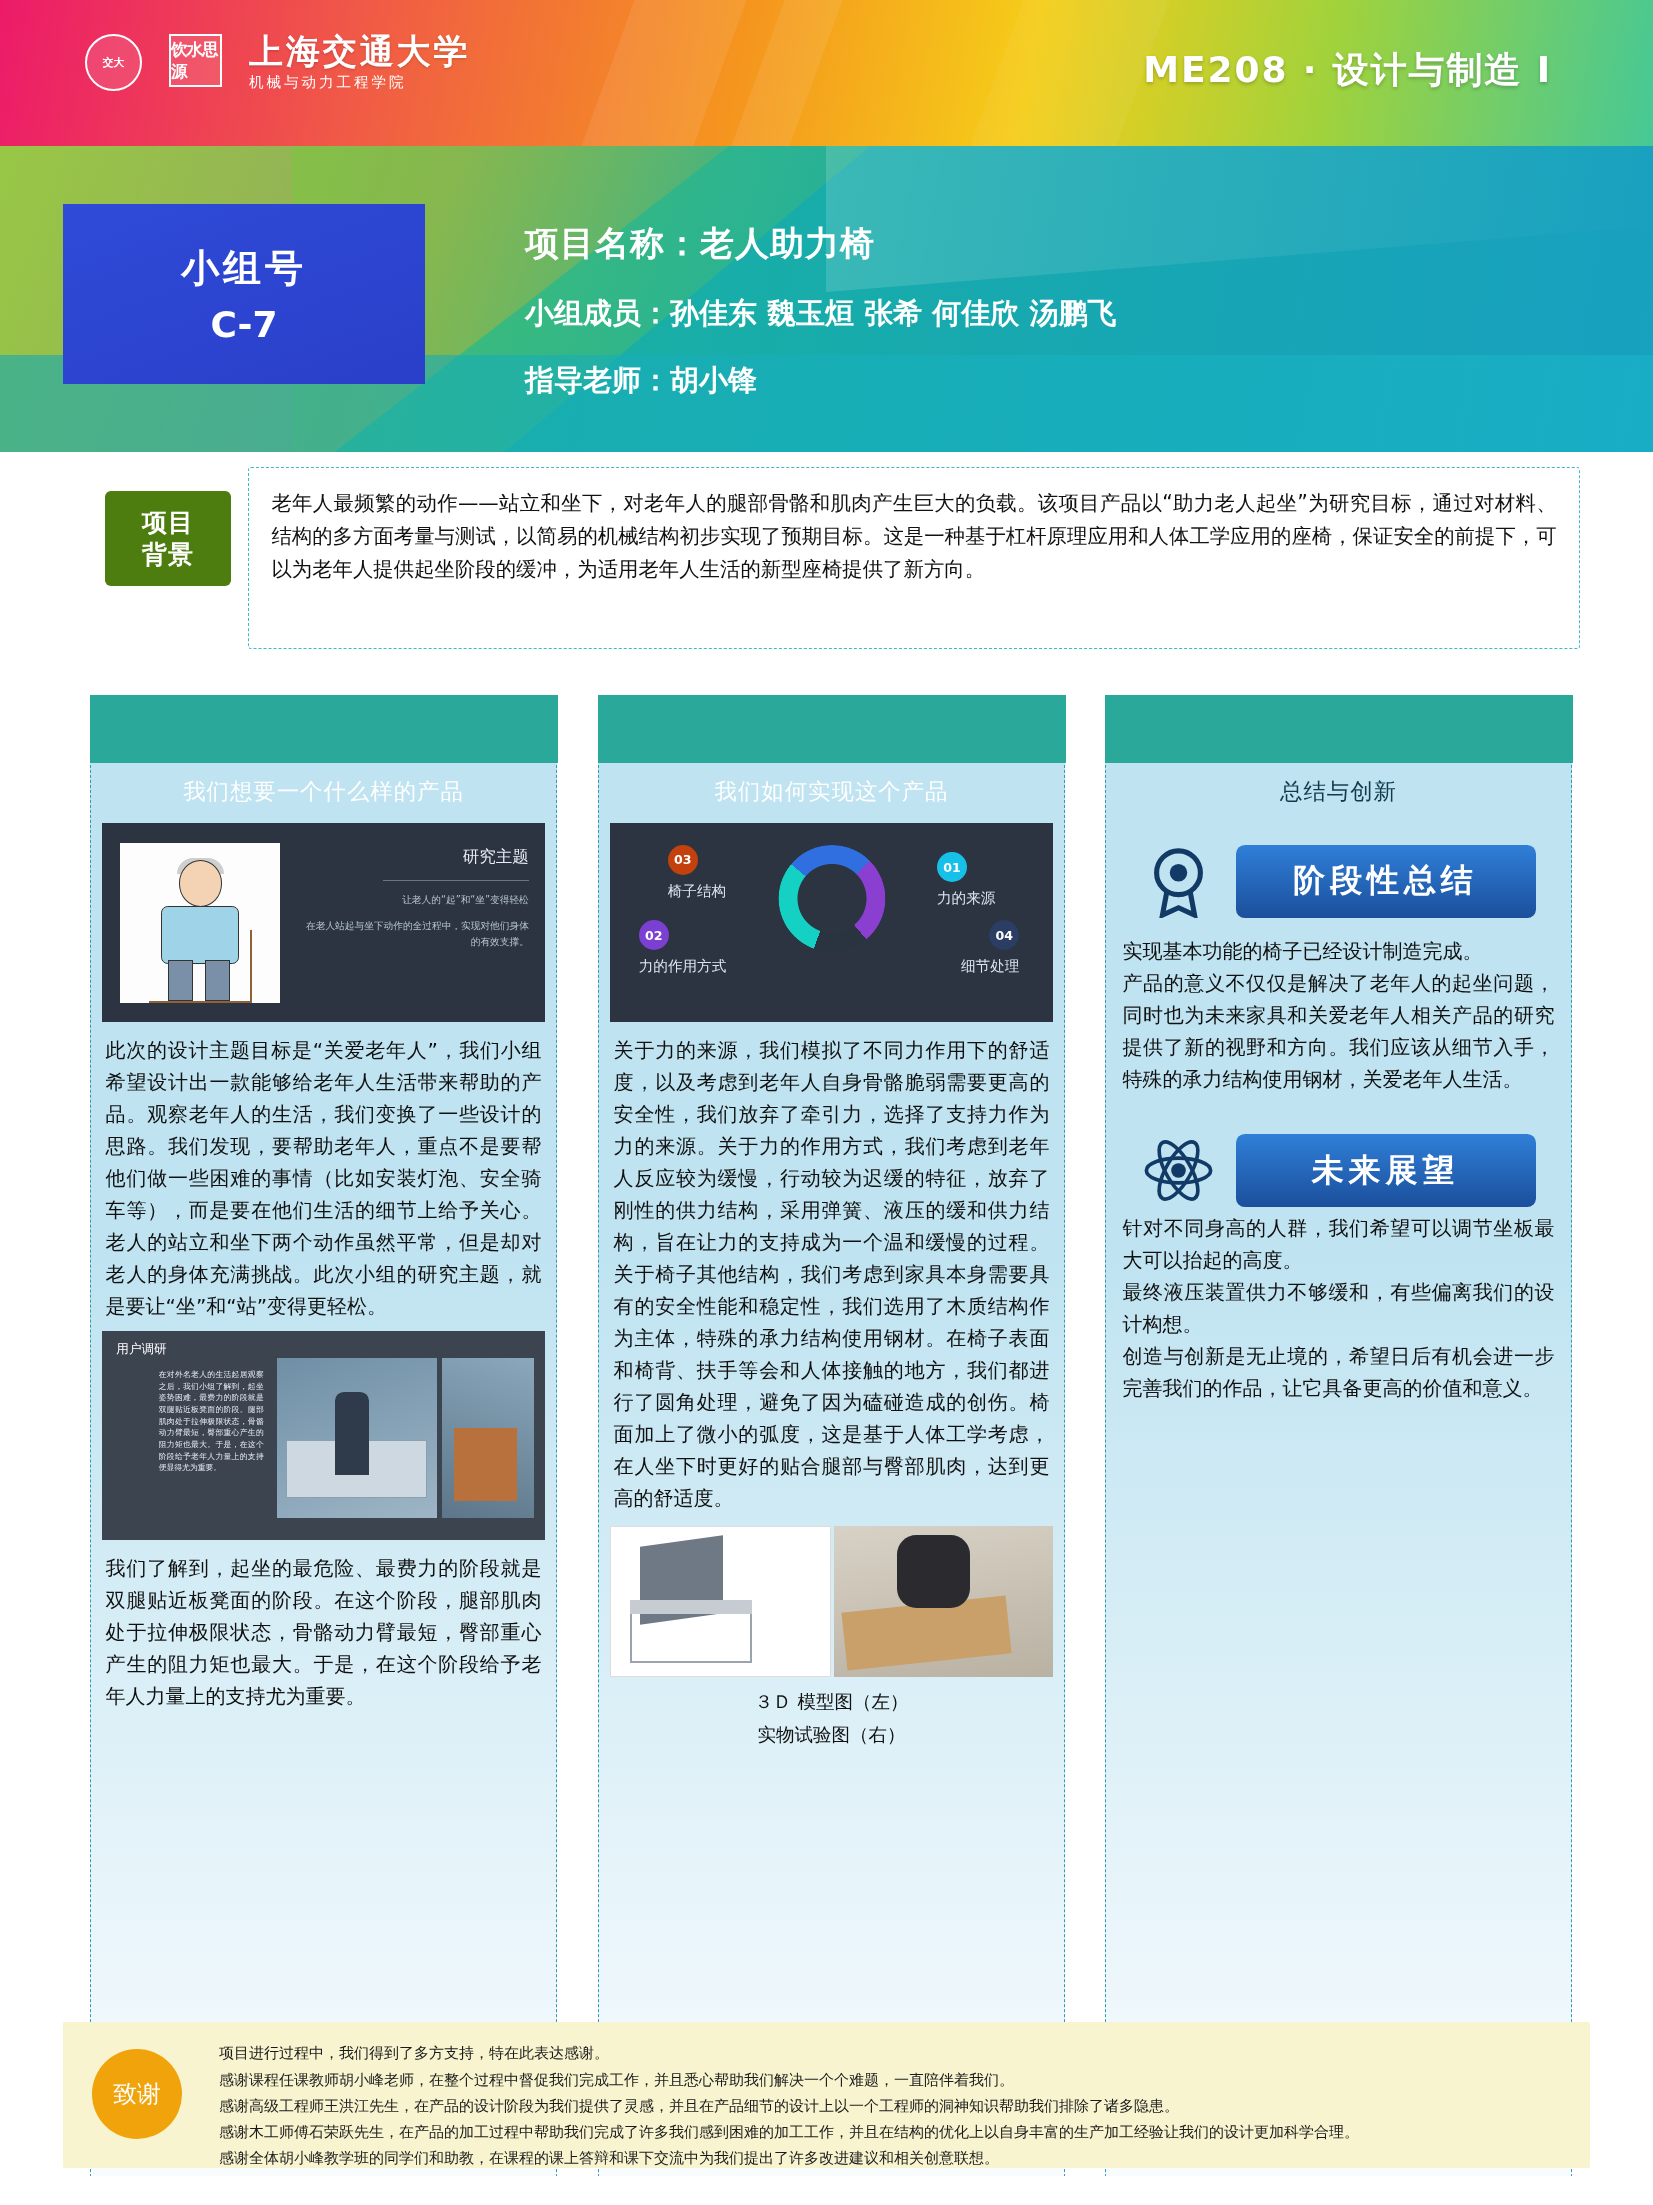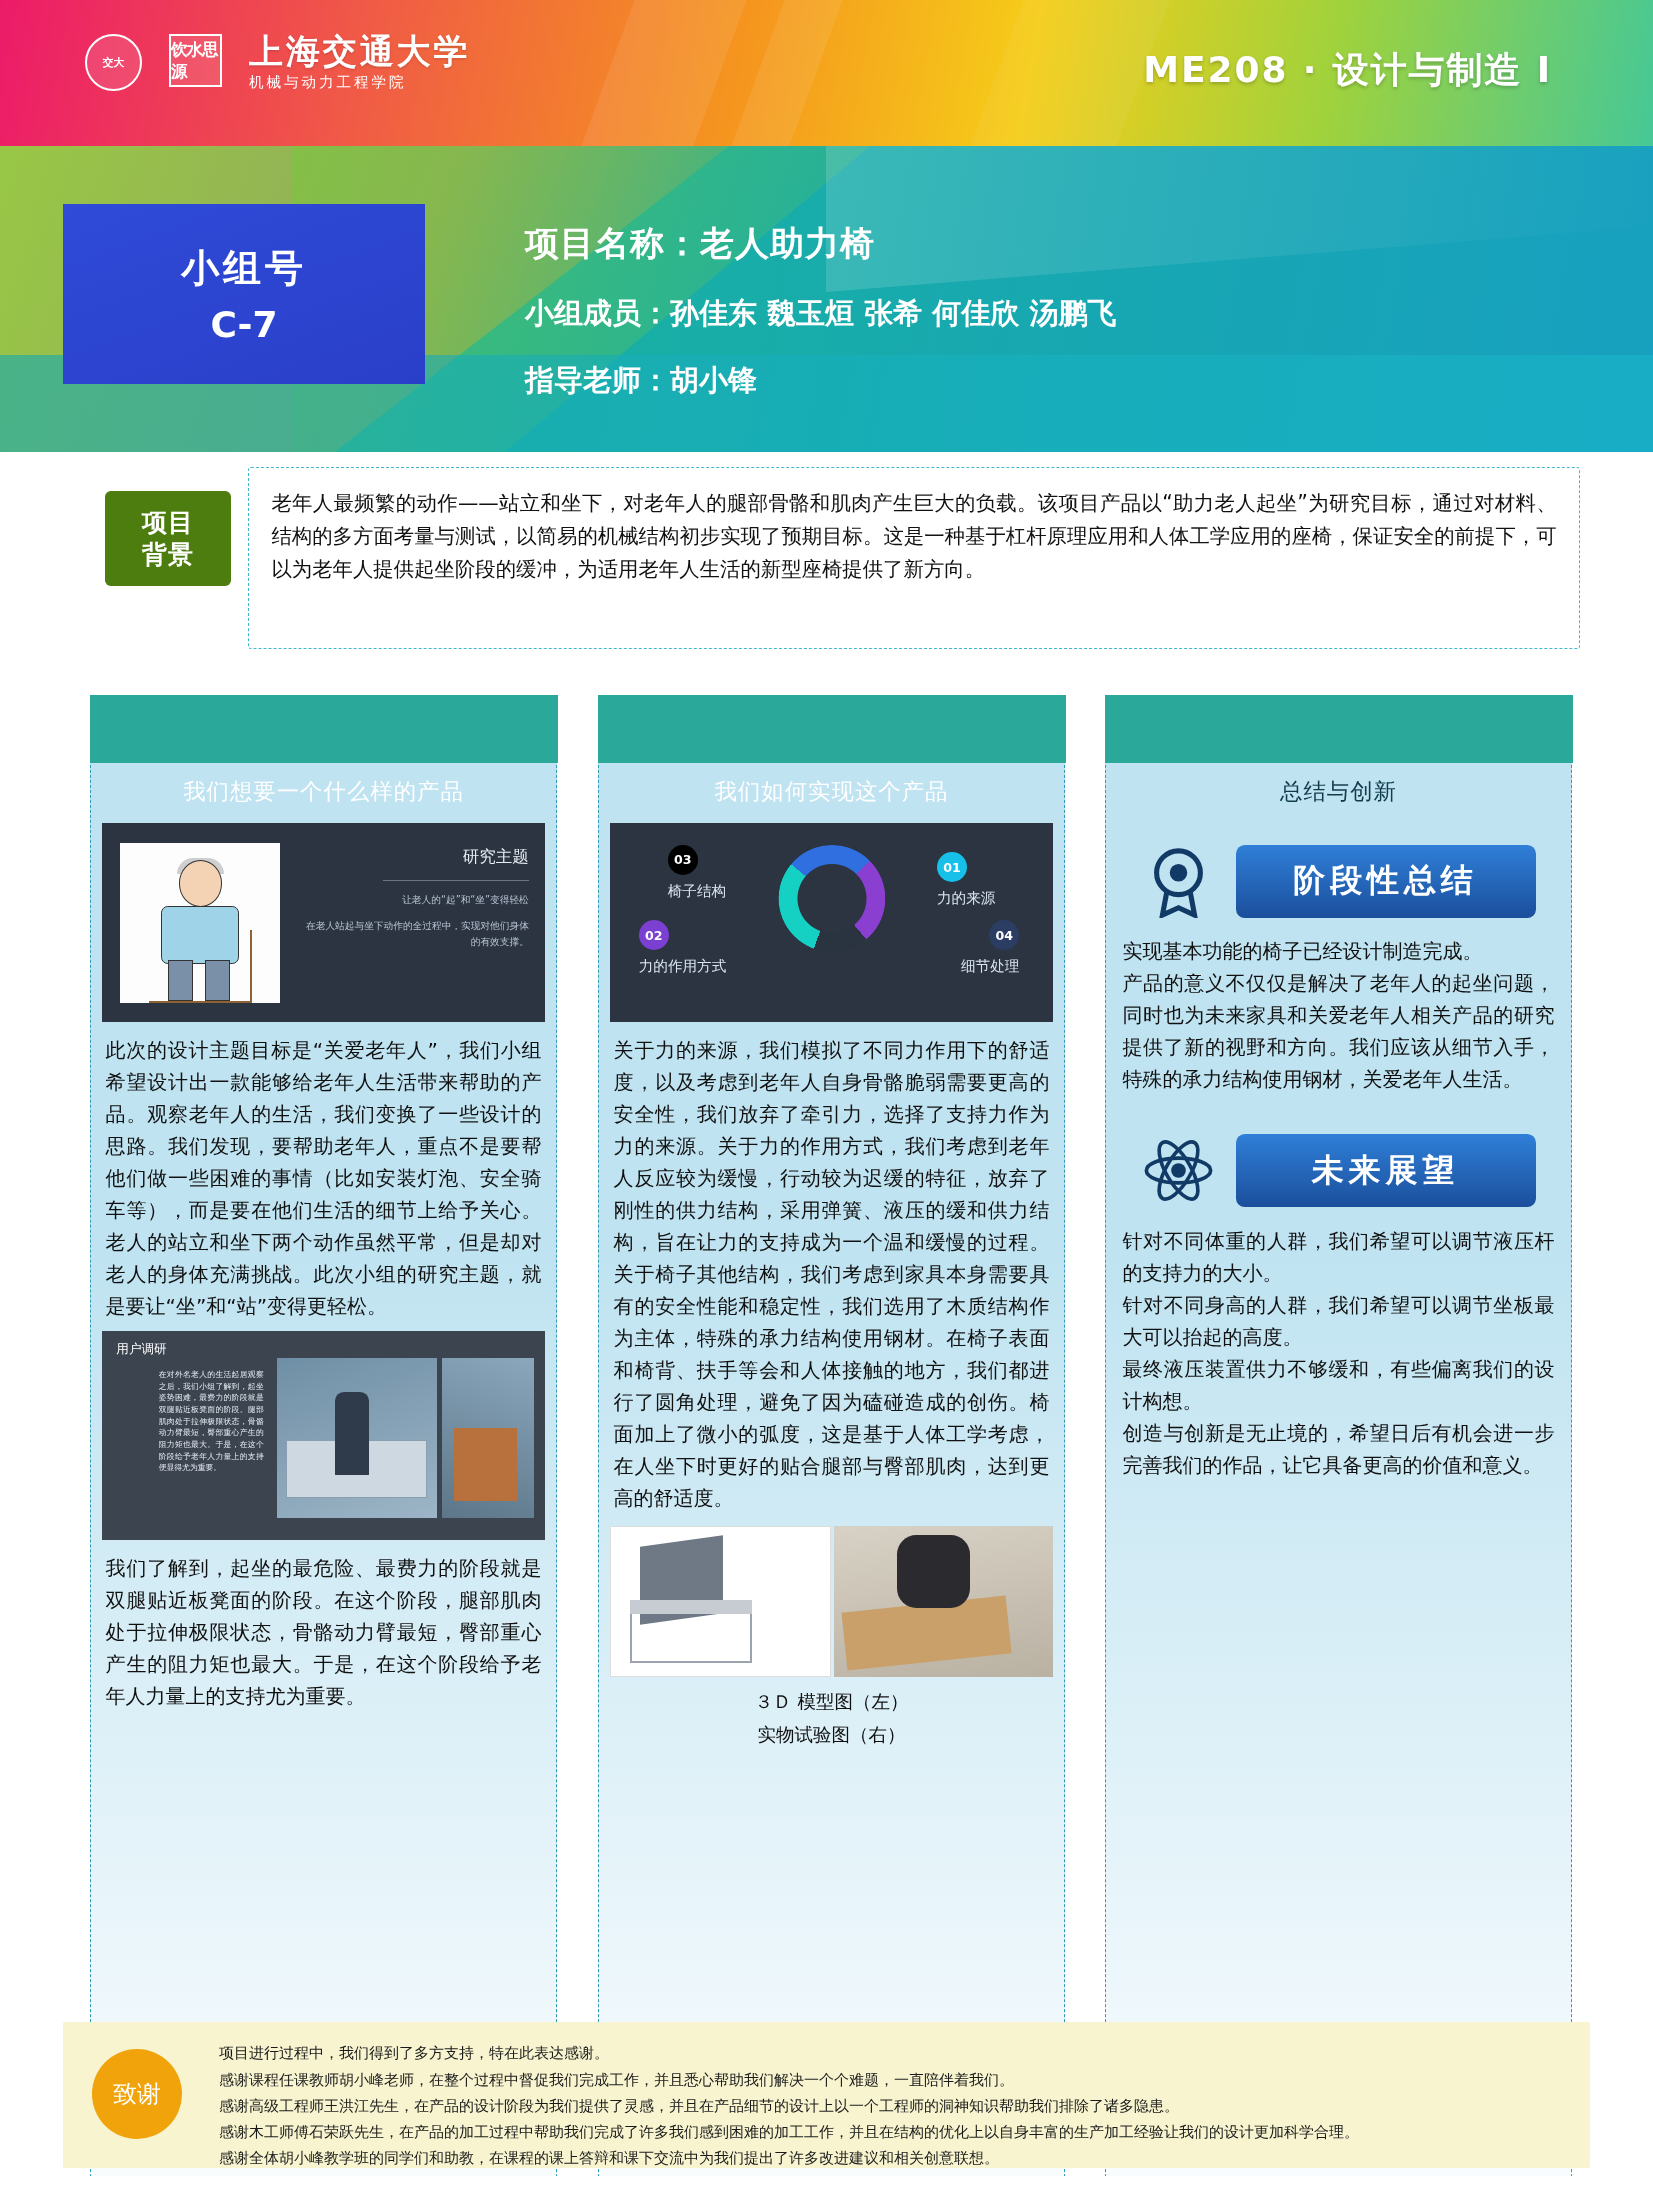--- a/index.html
+++ b/index.html
@@ -155,21 +155,21 @@
   .tag { position:absolute; color:#dbe6f2; font-size:14.6px; }
   .tag .dot {
     width:30px;height:30px;border-radius:50%; display:flex;align-items:center;justify-content:center;
     font-size:12.6px;color:#fff; font-weight:700;
   }
   .t-01 { right:58px; top:29px; text-align:left;}
   .t-01 .dot { background:#17c0e8; margin-bottom:6.8px;}
   .t-02 { left:29px; top:97px;}
   .t-02 .dot { background:#7b3fd1; margin-bottom:6.8px;}
   .t-03 { left:58px; top:21.4px;}
-  .t-03 .dot { background:#000000; margin-bottom:6.8px;}
+  .t-03 .dot { background:#c2410c; margin-bottom:6.8px;}
   .t-04 { right:34px; top:97px; text-align:right;}
   .t-04 .dot { background:#2b3d63; margin-left:auto; margin-bottom:6.8px;}
 
   .c2-photos { margin:11.7px 10.7px 0 10.7px; height:151px; display:flex; gap:2.9px;}
   .c2-photos .ph { flex:1; position:relative; overflow:hidden; }
   .ph-cad { background:#ffffff; border:0.5px solid #ddd;}
   .ph-cad .plate { position:absolute; left:29px; top:14.6px; width:83px; height:78px; background:#6f7885; transform:skewY(-8deg);}
   .ph-cad .legs { position:absolute; left:19.4px; top:73px; width:122px; height:63px; border:2.9px solid #9aa3ae; border-top:none;}
   .ph-cad .seat { position:absolute; left:19.4px; top:73px; width:122px; height:14.6px; background:#c7ccd3;}
   .ph-real { background:linear-gradient(170deg,#d8d2c6,#b9b1a2); }
@@ -357,21 +357,20 @@
   <div class="c3-banner" style="margin-top:34px;">
     <svg class="c3-icon" viewBox="0 0 100 100">
       <circle cx="50" cy="50" r="10" fill="#123a66"></circle>
       <ellipse cx="50" cy="50" rx="44" ry="17" fill="none" stroke="#123a66" stroke-width="5"></ellipse>
       <ellipse cx="50" cy="50" rx="44" ry="17" fill="none" stroke="#123a66" stroke-width="5" transform="rotate(60 50 50)"></ellipse>
       <ellipse cx="50" cy="50" rx="44" ry="17" fill="none" stroke="#123a66" stroke-width="5" transform="rotate(120 50 50)"></ellipse>
     </svg>
     <div class="c3-pill">未来展望</div>
   </div>
 
-  <div class="c3-text">针对不同体重的人群，我们希望可以调节液压杆的支持力的大小。</div>
   <div class="c3-text" style="padding-top:0">针对不同身高的人群，我们希望可以调节坐板最大可以抬起的高度。</div>
   <div class="c3-text" style="padding-top:0">最终液压装置供力不够缓和，有些偏离我们的设计构想。</div>
   <div class="c3-text" style="padding-top:0">创造与创新是无止境的，希望日后有机会进一步完善我们的作品，让它具备更高的价值和意义。</div>
 </div>
 
 <div class="thanks">
   <div class="thanks-badge">致谢</div>
   <div class="thanks-body">
     <p>项目进行过程中，我们得到了多方支持，特在此表达感谢。</p>
     <p>感谢课程任课教师胡小峰老师，在整个过程中督促我们完成工作，并且悉心帮助我们解决一个个难题，一直陪伴着我们。</p>

